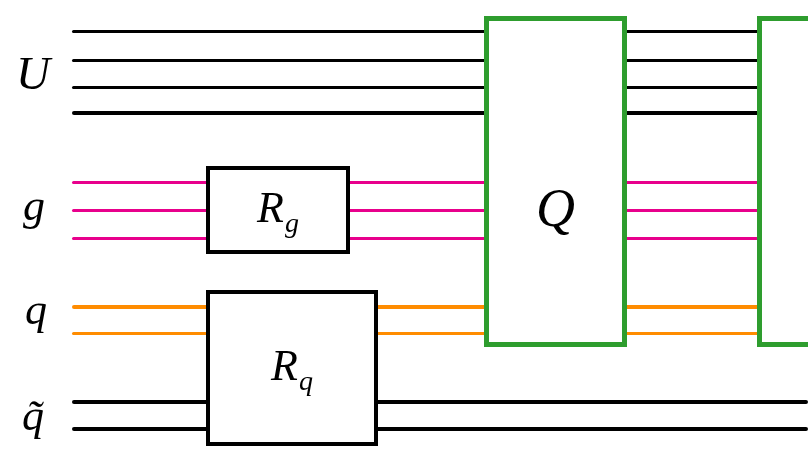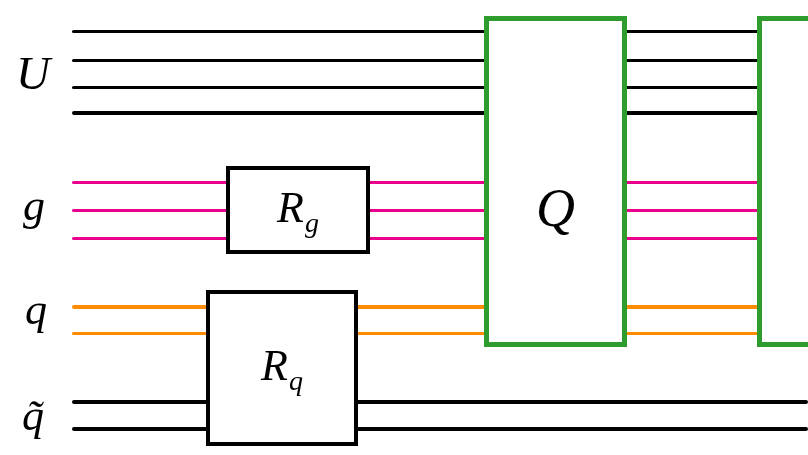--- a/index.html
+++ b/index.html
@@ -83,25 +83,25 @@
   <div class="wire g" style="left:72px; top:181px; width:736px; height:3px;"></div>
   <div class="wire g" style="left:72px; top:209px; width:736px; height:3px;"></div>
   <div class="wire g" style="left:72px; top:237px; width:736px; height:3px;"></div>
 
   <div class="wire q" style="left:72px; top:305px; width:736px; height:4px;"></div>
   <div class="wire q" style="left:72px; top:332px; width:736px; height:3px;"></div>
 
   <div class="wire qt" style="left:72px; top:400px; width:736px; height:4px;"></div>
   <div class="wire qt" style="left:72px; top:427px; width:736px; height:4px;"></div>
 
-  <div class="gate black" style="left:206px; top:166px; width:144px; height:88px;margin-left:20px;">
+  <div class="gate black" style="left:206px; top:166px; width:144px; height:88px;">
     <div class="gate-label"><span>R</span><sub>g</sub></div>
   </div>
 
-  <div class="gate black" style="left:206px; top:290px; width:152px; height:156px;padding-left:41px;">
+  <div class="gate black" style="left:206px; top:290px; width:172px; height:156px;padding-left:41px;">
     <div class="gate-label"><span>R</span><sub>q</sub></div>
   </div>
 
   <div class="gate green" style="left:484px; top:16px; width:143px; height:331px;">
     <div class="gate-label big" style="top:160px; transform:translate(-50%,0);">Q</div>
   </div>
 
   <div class="gate green" style="left:757px; top:16px; width:80px; height:331px;">
     <div class="gate-label big" style="top:160px; transform:translate(-50%,0);"></div>
   </div>

